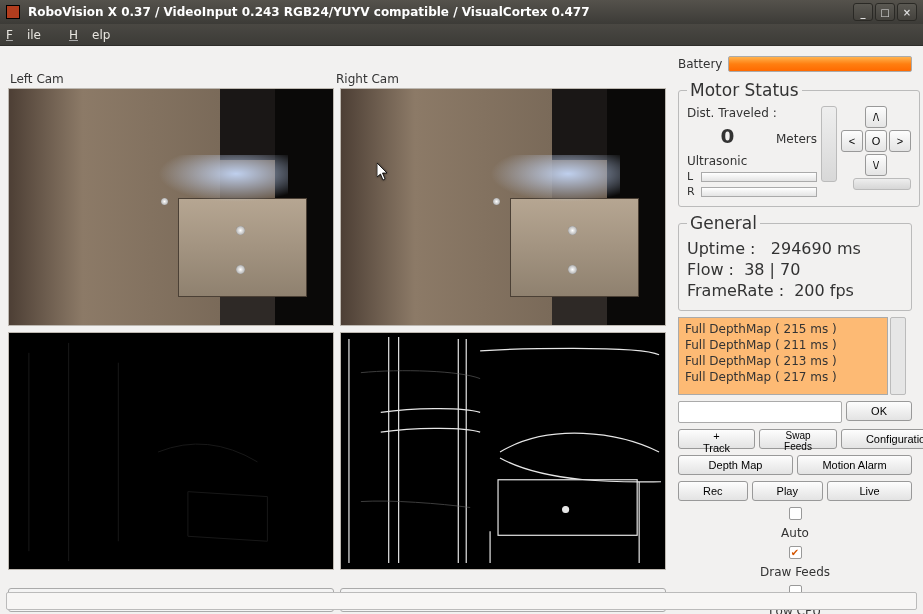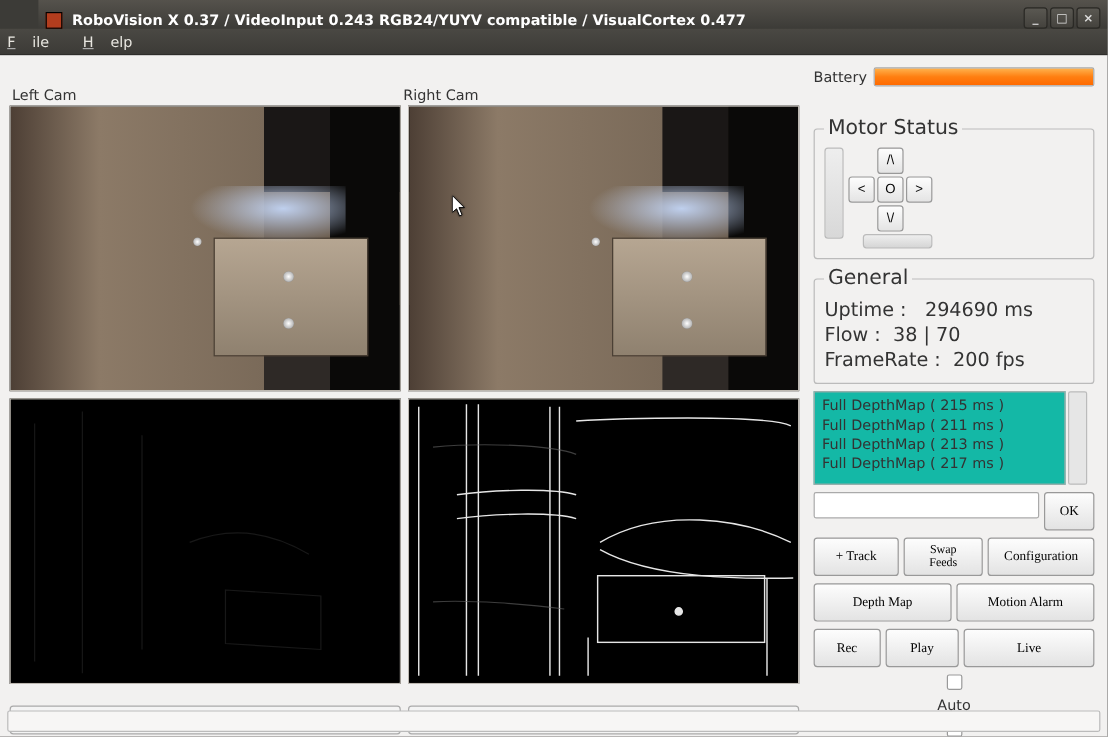--- a/index.html
+++ b/index.html
@@ -9,26 +9,25 @@
   background: #3c3b37;
   width: 923px;
   height: 614px;
   overflow: hidden;
   color: #333;
 }
 .titlebar {
   height: 24px;
   background: linear-gradient(to bottom, #55524c 0%, #3c3b37 100%);
   display: flex;
-  align-items: flex-end;
+  align-items: center;
   padding: 0 6px;
   color: #fff;
   font-weight: bold;
   font-size: 12px;
-  margin-left: 32px;
 }
 .title-icon {
   width: 14px; height: 14px;
   background: #b23d1e;
   border: 1px solid #000;
   margin-right: 8px;
 }
 .titlebar .spacer { flex: 1; }
 .win-btn {
   width: 20px; height: 18px;
@@ -133,21 +132,21 @@
   padding-right: 6px;
 }
 .combo .arrows { font-size: 9px; color:#555; line-height: 8px; text-align:center; }
 
 .right-panel {
   position: absolute;
   left: 678px; top: 10px;
   width: 234px;
 }
 .battery-row {
-  display: flex; align-items: center; margin-bottom: 25px;
+  display: flex; align-items: center; margin-bottom: 8px;
 }
 .battery-label { font-size: 12px; color:#333; margin-right:6px; }
 .battery-bar {
   flex:1; height: 16px; border:1px solid #aaa; border-radius:2px;
   background: linear-gradient(to bottom,#ffb24d,#ff7f11 50%,#ff6a00);
 }
 fieldset {
   border: 1px solid #bbb;
   border-radius: 3px;
   padding: 6px 8px 8px 8px;
@@ -170,31 +169,31 @@
   display:grid; grid-template-columns: repeat(3, 22px); grid-template-rows: repeat(3,22px); gap:2px;
 }
 .dpad button {
   border:1px solid #999; border-radius:3px; background:linear-gradient(to bottom,#fdfdfd,#e4e4e4);
   font-size:11px; cursor:pointer;
 }
 .dpad .blank { visibility:hidden; }
 .ms-slider { width:58px; height:12px; background:linear-gradient(to bottom,#eee,#d6d6d6); border:1px solid #bbb; border-radius:3px; margin-top:2px; margin-left:auto;}
 .gen-line { font-size:16px; margin-bottom:2px; }
 .logbox {
-  width: 210px; height: 78px; border:1px solid #aaa; background:#14b8a6;
+  width: 210px; height: 78px; border:1px solid #aaa; background:#fdba74;
   padding:3px 6px; font-size:12px; line-height:16px; overflow:hidden; white-space:pre;
 }
 .logwrap { display:flex; gap:2px; margin-top:4px;}
 .log-scroll { width:16px; background:#e6e6e6; border:1px solid #bbb; border-radius:2px; }
 .cmd-row { display:flex; gap:4px; margin-top:6px;}
 .cmd-input { flex:1; height:22px; border:1px solid #aaa; background:#fff; border-radius:2px;}
 .gbtn {
-  height:32px; border:1px solid #999; border-radius:3px;
+  height:20px; border:1px solid #999; border-radius:3px;
   background:linear-gradient(to bottom,#fdfdfd,#e3e3e3);
-  font-size:11px; cursor:pointer; padding: 0 12px; font-family: Liberation Serif, serif;
+  font-size:11px; cursor:pointer; padding: 0 24px;
 }
 .btn-row { display:flex; gap:4px; margin-top:6px; }
 .btn-row .gbtn { flex:1; }
 .btn-row.three .gbtn:nth-child(3){ flex:1.4; }
 .chk-row { display:flex; align-items:center; gap:6px; font-size:12px; margin-top:6px;flex-direction:column;}
 .chk {
   width:13px; height:13px; border:1px solid #999; background:#fff; border-radius:2px; display:inline-flex; align-items:center; justify-content:center;
 }
 .chk.checked { background:#fff; }
 .chk.checked::after{ content:"✔"; font-size:10px; color:#d35400; }
@@ -303,20 +302,36 @@
 
   <div class="right-panel">
     <div class="battery-row">
       <div class="battery-label">Battery</div>
       <div class="battery-bar"></div>
     </div>
 
     <fieldset>
       <legend>Motor Status</legend>
       <div class="ms-grid">
+        <div class="ms-left">
+          <div class="dist-label">Dist. Traveled :</div>
+          <div class="dist-val-row">
+            <div class="dist-val">0</div>
+            <div>Meters</div>
+          </div>
+          <div class="us-label">Ultrasonic</div>
+          <div class="us-row">
+              <span>L</span>
+              <div class="us-bar"></div>
+            </div>
+          <div class="us-row">
+              <span>R</span>
+              <div class="us-bar"></div>
+            </div>
+        </div>
         <div class="ms-pad"></div>
         <div>
           <div class="dpad">
             <button class="blank"></button>
             <button>/\</button>
             <button class="blank"></button>
             <button>&lt;</button>
             <button>O</button>
             <button>&gt;</button>
             <button class="blank"></button>

